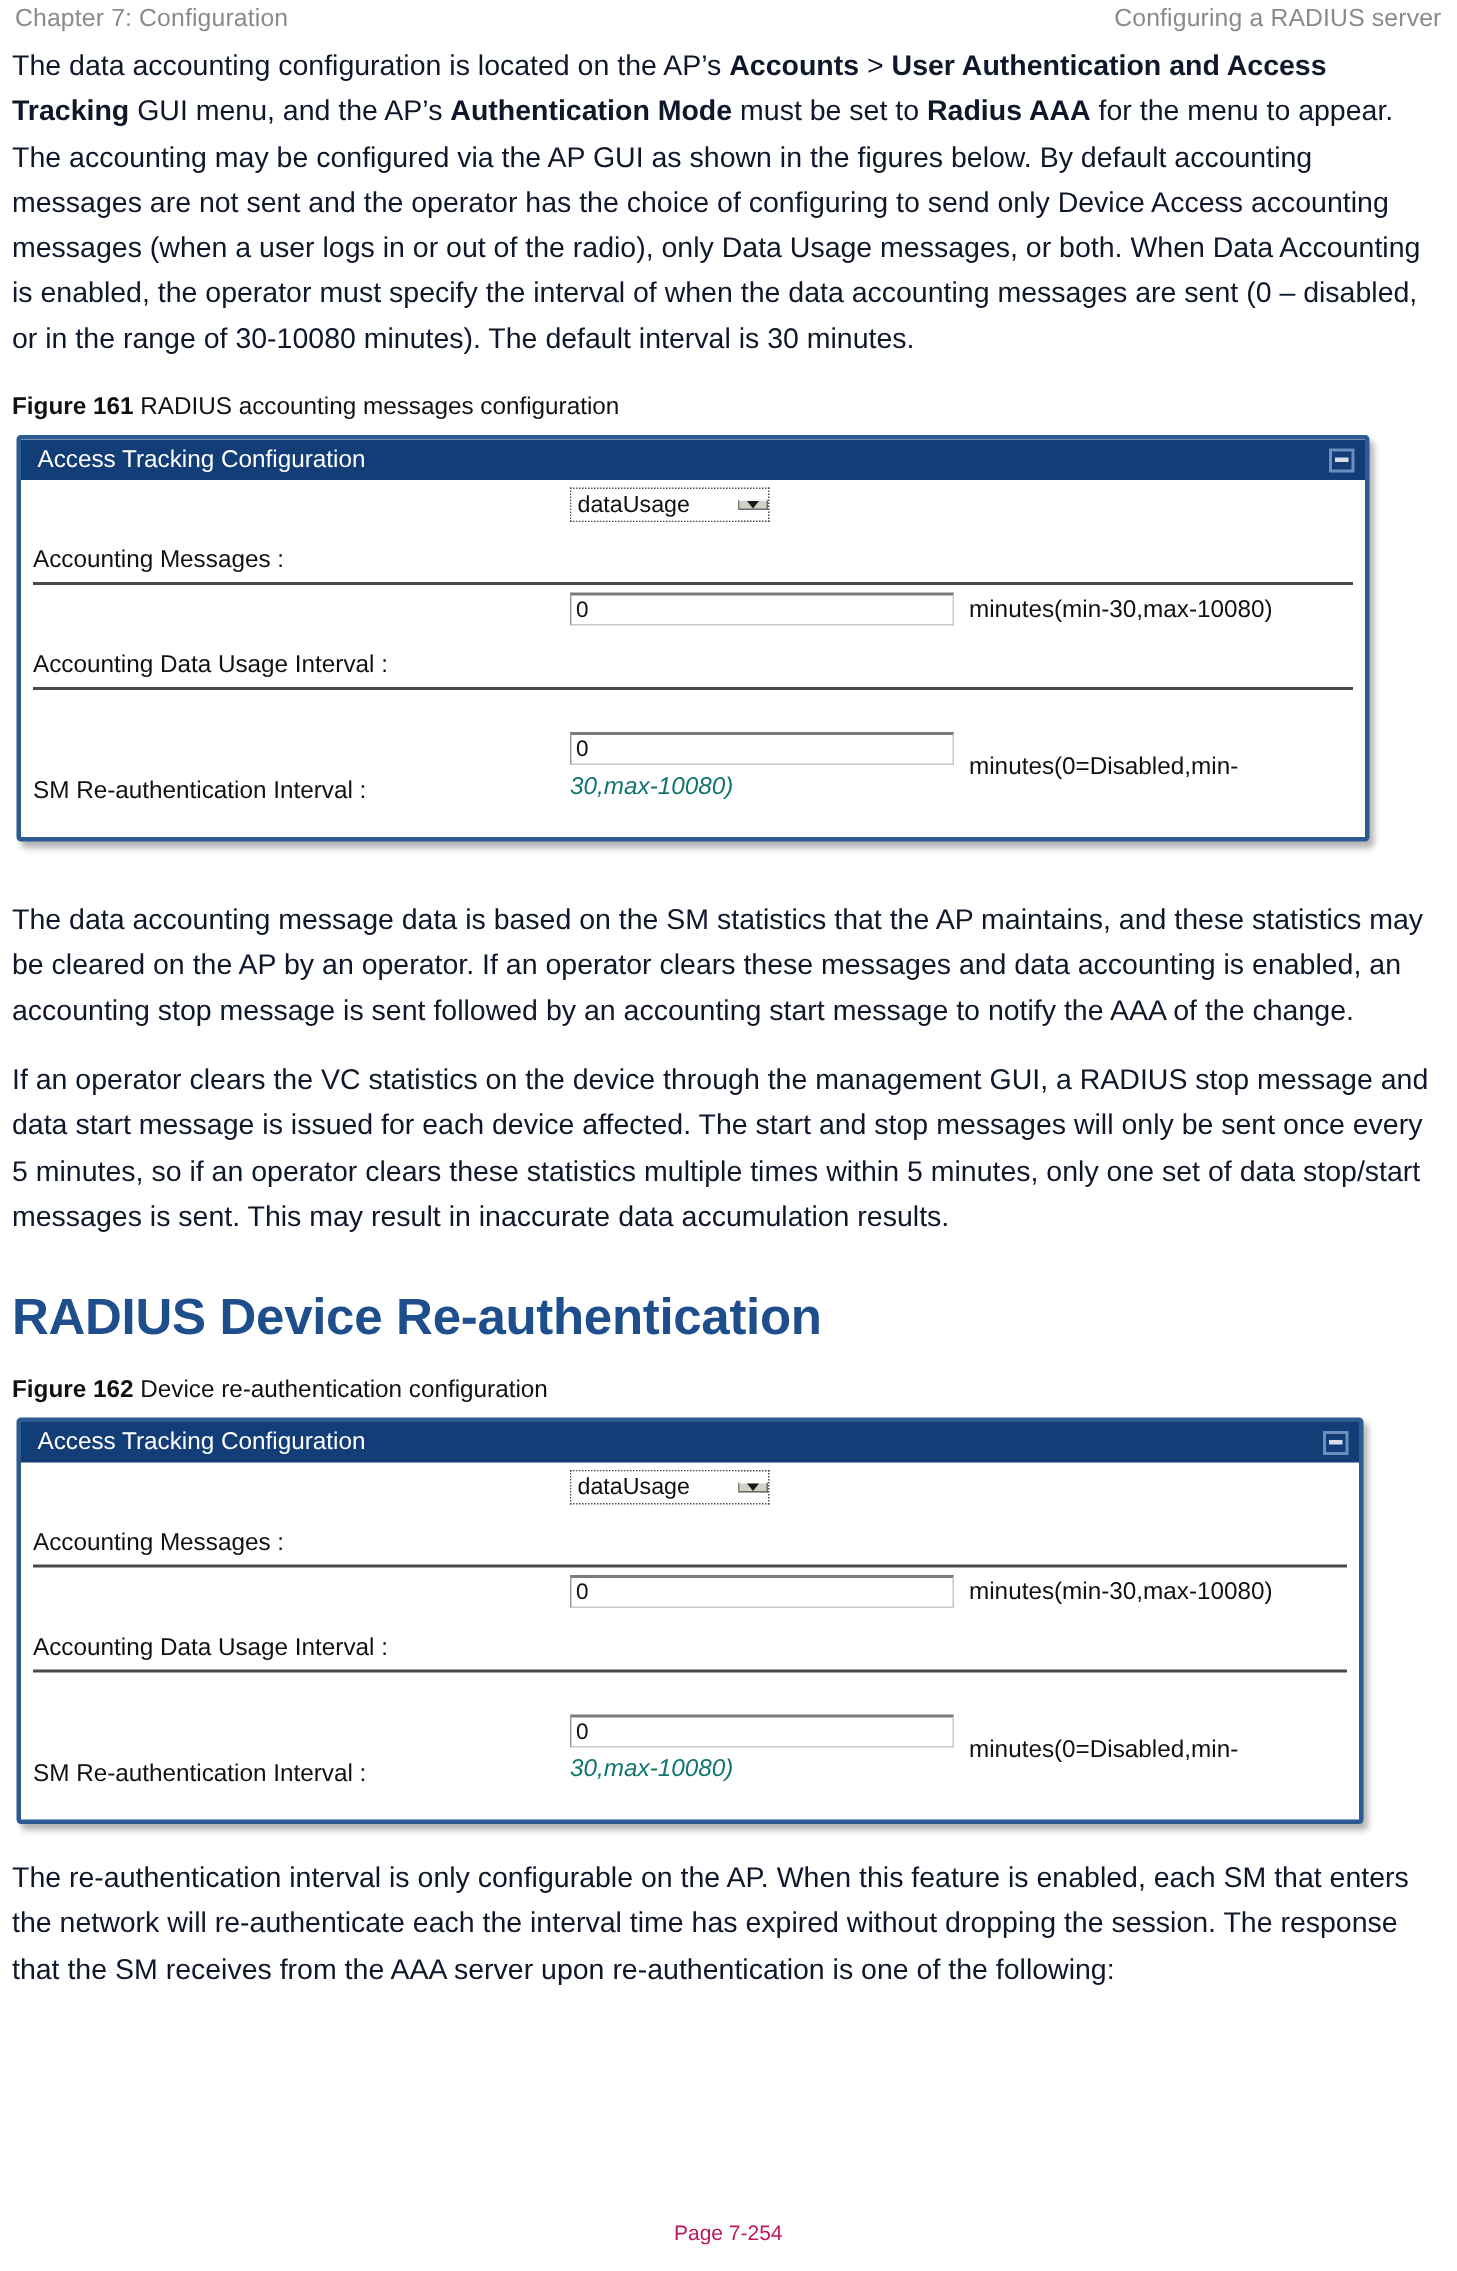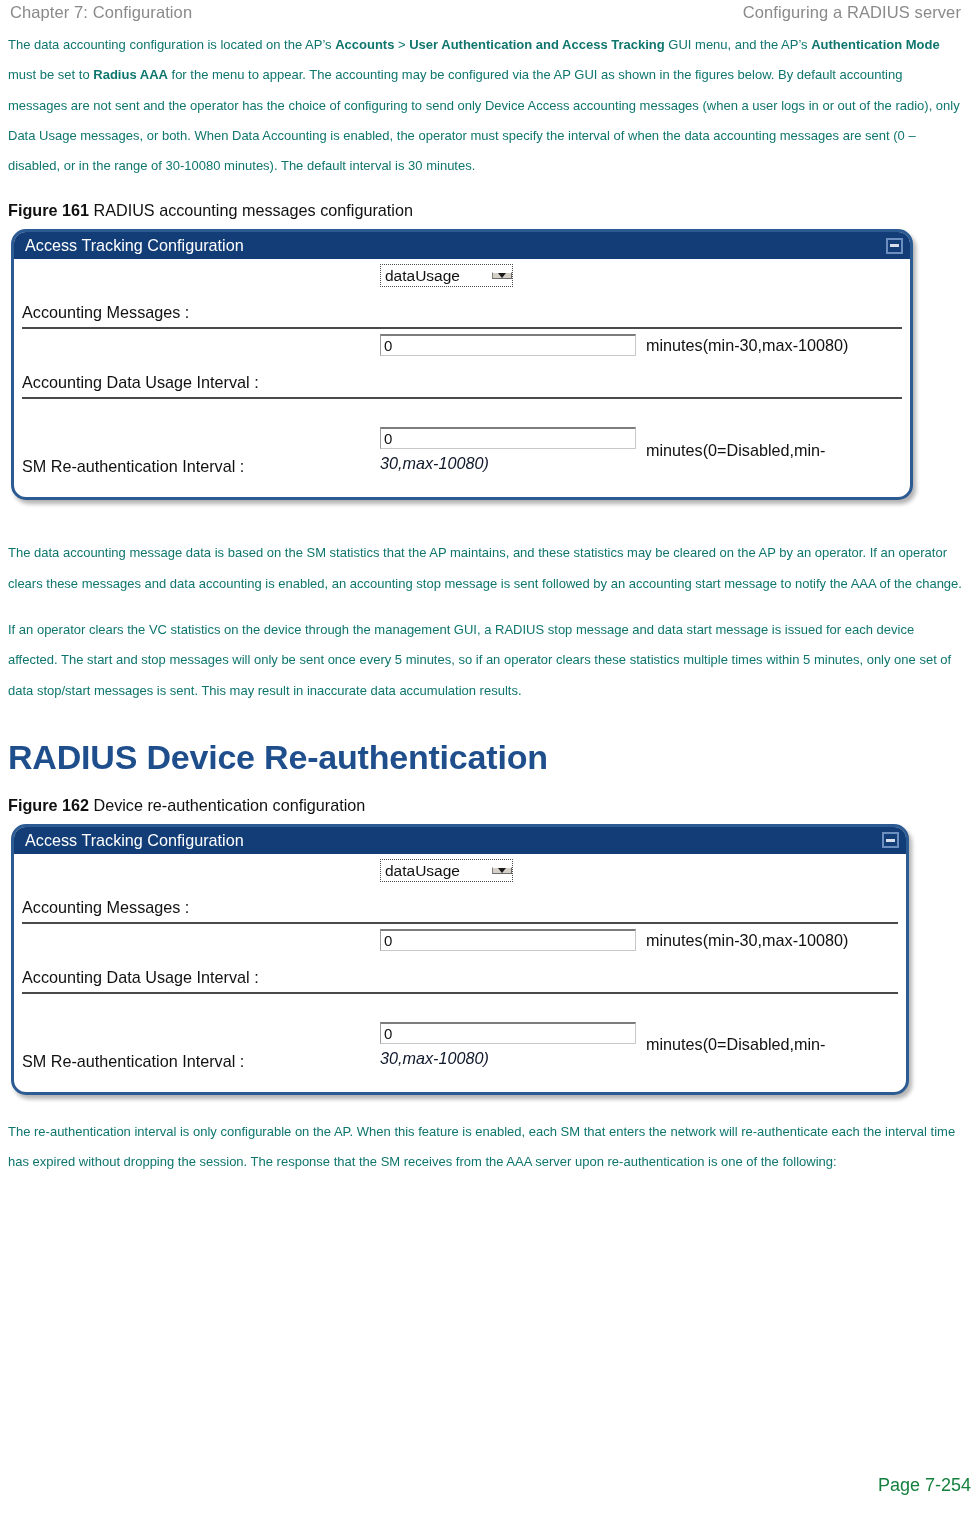--- a/index.html
+++ b/index.html
@@ -36,24 +36,24 @@
     box-sizing: border-box;
     text-align: right;
   }
   .page-header .hdr-left { letter-spacing: .1px; }
   .page-header .hdr-right { letter-spacing: .1px; }
 
   
   .content { padding: 0 2px; }
 
   p.body {
-    font-size: 13px;
+    font-size: 19px;
     line-height: 30.3px;
     margin: 0 0 16px 0;
-    color: #0f766e;
+    color: #0f172a;
     text-align: left;
   }
   p.body.tight { margin-bottom: 16px; }
   b, strong { font-weight: bold; }
 
   
   .fig-caption {
     font-size: 16.2px;
     line-height: 26px;
     margin: 0 0 6px 0;
@@ -67,21 +67,21 @@
     line-height: 42px;
     font-weight: bold;
     color: #1F4E8C;
     margin: 30px 0 14px 0;
     letter-spacing: -0.2px;
   }
 
   
   .gui-panel {
     border: 3px solid #2C5A93;
-    border-radius: 15px;
+    border-radius: 3px;
     background: #ffffff;
     box-sizing: border-box;
     box-shadow: 3px 4px 4px rgba(0,0,0,0.30);
     overflow: hidden;
     font-family: "Liberation Sans", sans-serif;
   }
   .gui-panel.fig1 { width: 902px; margin: 0 0 0 3px; }
   .gui-panel.fig2 { width: 898px; margin: 0 0 0 3px; }
 
   .gui-titlebar {
@@ -200,21 +200,21 @@
     border-bottom: 1px solid #c8c8c8;
     box-sizing: border-box;
     font-size: 15px;
     line-height: 19px;
     padding: 0 3px;
     color: #111;
   }
   .units-line2 {
     font-size: 16.2px;
     font-style: italic;
-    color: #0f172a;
+    color: #0f766e;
     line-height: 28px;
   }
 
   
   .gui-row.multiline { min-height: 62px; align-items: center; }
   .gui-row.multiline .gui-label { line-height: 62px; }
   .gui-row.multiline .gui-field { padding-top: 8px; }
 
   .fig-gap { height: 38px; }
   .fig-gap-sm { height: 22px; }
@@ -242,23 +242,23 @@
     line-height: 30.3px;
     color: #111;
   }
 
   
   .page-footer {
     position: absolute;
     left: 0;
     right: 0;
     bottom: 18px;
-    text-align: right;
-    color: #15803d;
-    font-size: 18px;
+    text-align: center;
+    color: #be185d;
+    font-size: 14px;
   }
 </style>
 </head>
 <body>
 
 <div class="page">
 
   <div class="page-header">
     <span class="hdr-left">Chapter 7:  Configuration</span>
     <span class="hdr-right">Configuring a RADIUS server</span>

